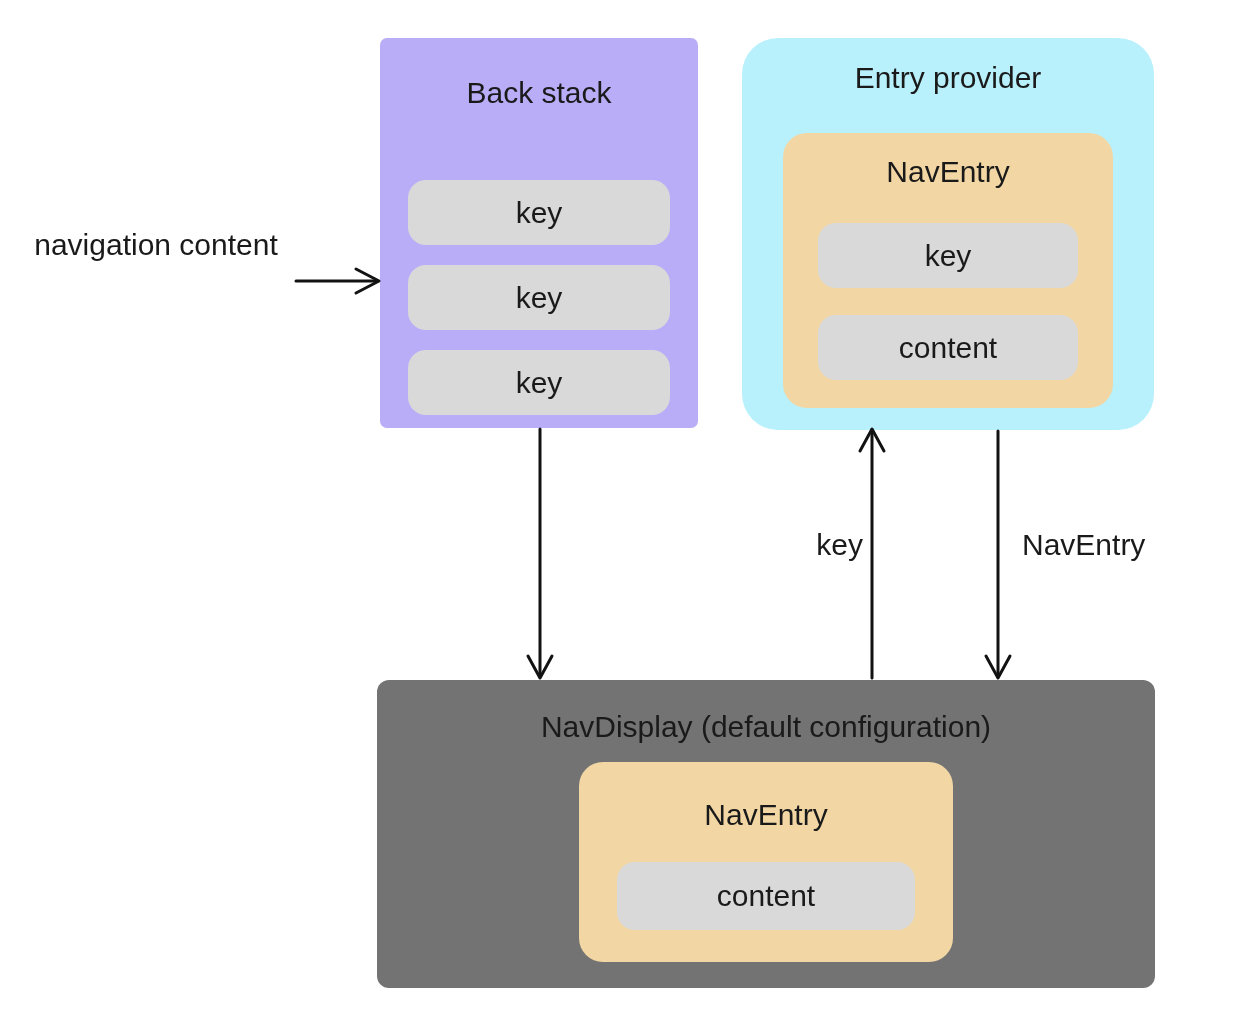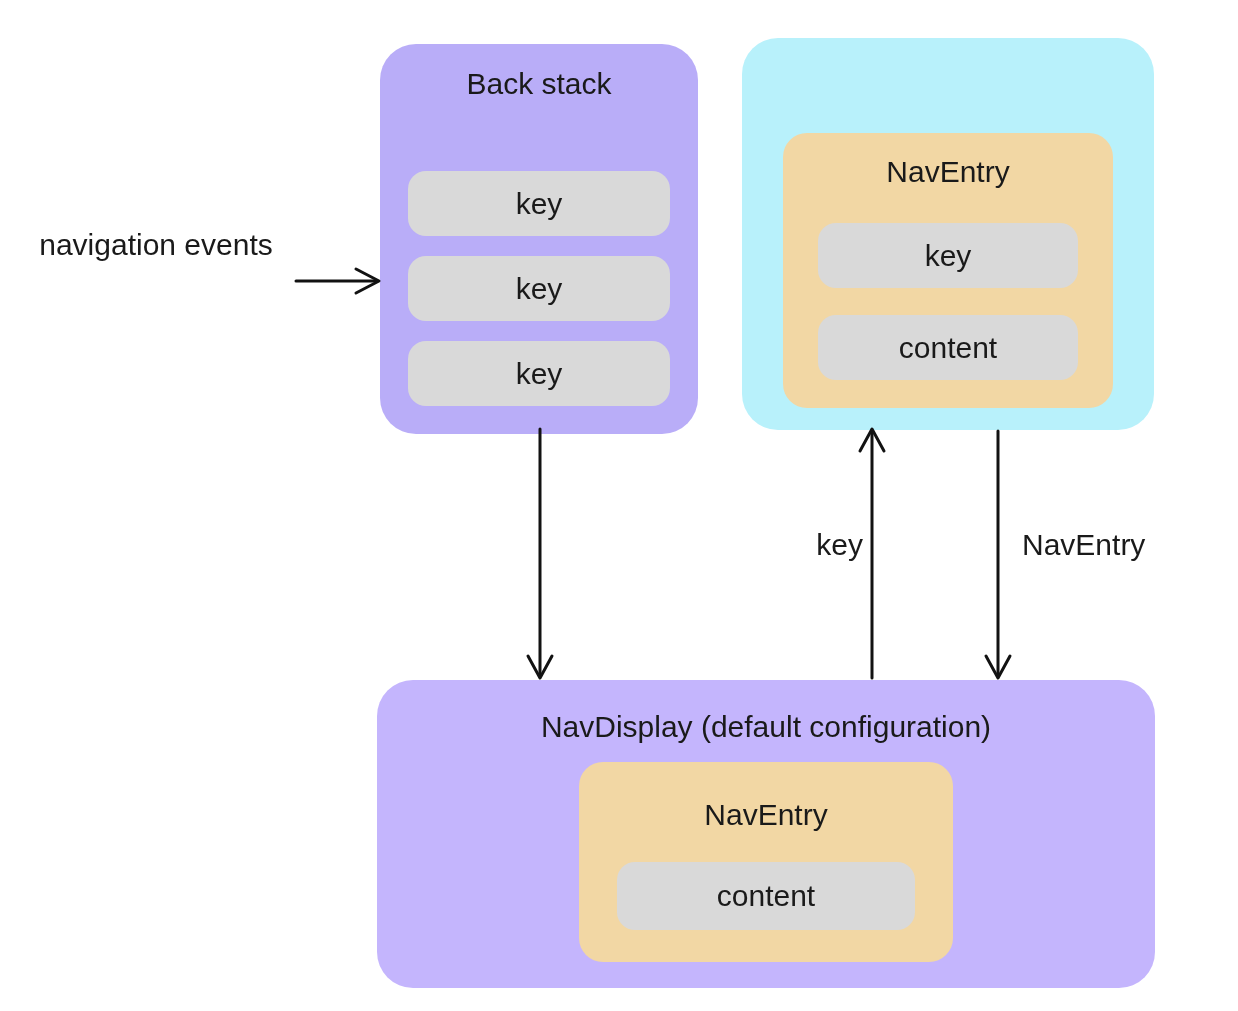--- a/index.html
+++ b/index.html
@@ -56,21 +56,21 @@
     left: 713px;
     top: 526px;
     width: 150px;
     text-align: right;
   }
   #naventry-arrow-label {
     left: 1022px;
     top: 526px;
   }
   
-  #back-stack { left: 380px; top: 44px; width: 318px; height: 390px; padding-top: 21px; }
+  #back-stack { left: 380px; top: 38px; width: 318px; height: 390px; padding-top: 36px; border-radius: 7px; }
   #back-stack .pill { width: 262px; height: 65px; margin: 20px auto 0 auto; }
   #back-stack .pill.first { margin-top: 68px; }
   
   #entry-provider { left: 742px; top: 38px; width: 412px; height: 392px; padding-top: 21px; }
   #ep-nav-entry { left: 41px; top: 95px; width: 330px; height: 275px; padding-top: 20px; }
   #ep-nav-entry .pill { width: 260px; height: 65px; margin: 0 auto; }
   #ep-nav-entry .pill.key { margin-top: 32px; }
   #ep-nav-entry .pill.content { margin-top: 27px; }
   
   #nav-display { left: 377px; top: 680px; width: 778px; height: 308px; padding-top: 28px; }
@@ -90,37 +90,38 @@
 <div id="diagram">
 
   <div class="node outer-box" id="back-stack" style="background-color: rgb(185, 173, 248);">
     <div class="box-title">Back stack</div>
     <div class="pill first" style="background-color: rgb(217, 217, 217);">key</div>
     <div class="pill" style="background-color: rgb(217, 217, 217);">key</div>
     <div class="pill" style="background-color: rgb(217, 217, 217);">key</div>
   </div>
 
   <div class="node outer-box" id="entry-provider" style="background-color: rgb(184, 241, 251);">
+    <div class="box-title">Entry provider</div>
     <div class="node inner-box" id="ep-nav-entry" style="background-color: rgb(242, 215, 164);">
       <div class="box-title">NavEntry</div>
       <div class="pill key" style="background-color: rgb(217, 217, 217);">key</div>
       <div class="pill content" style="background-color: rgb(217, 217, 217);">content</div>
     </div>
   </div>
 
-  <div class="node outer-box" id="nav-display" style="background-color: #c4b5fd;">
+  <div class="node outer-box" id="nav-display" style="background-color: #737373; border-radius: 12px;">
     <div class="box-title">NavDisplay (default configuration)</div>
     <div class="node inner-box" id="nd-nav-entry" style="background-color: rgb(242, 215, 164);">
       <div class="box-title">NavEntry</div>
       <div class="pill" style="background-color: rgb(217, 217, 217);">content</div>
     </div>
   </div>
 
   <div class="free-label" id="nav-events-label">
-    <div>navigation events</div>
+    <div>navigation content</div>
   </div>
 
   <div class="free-label" id="key-arrow-label">key</div>
 
   <div class="free-label" id="naventry-arrow-label">NavEntry</div>
 
   <svg id="arrow-layer" viewBox="0 0 1238 1011" xmlns="http://www.w3.org/2000/svg" fill="none" stroke-width="3" stroke-linecap="round" stroke-linejoin="round">
 
     <g>
       <line x1="296" y1="281" x2="376" y2="281" stroke="#121212"></line>

